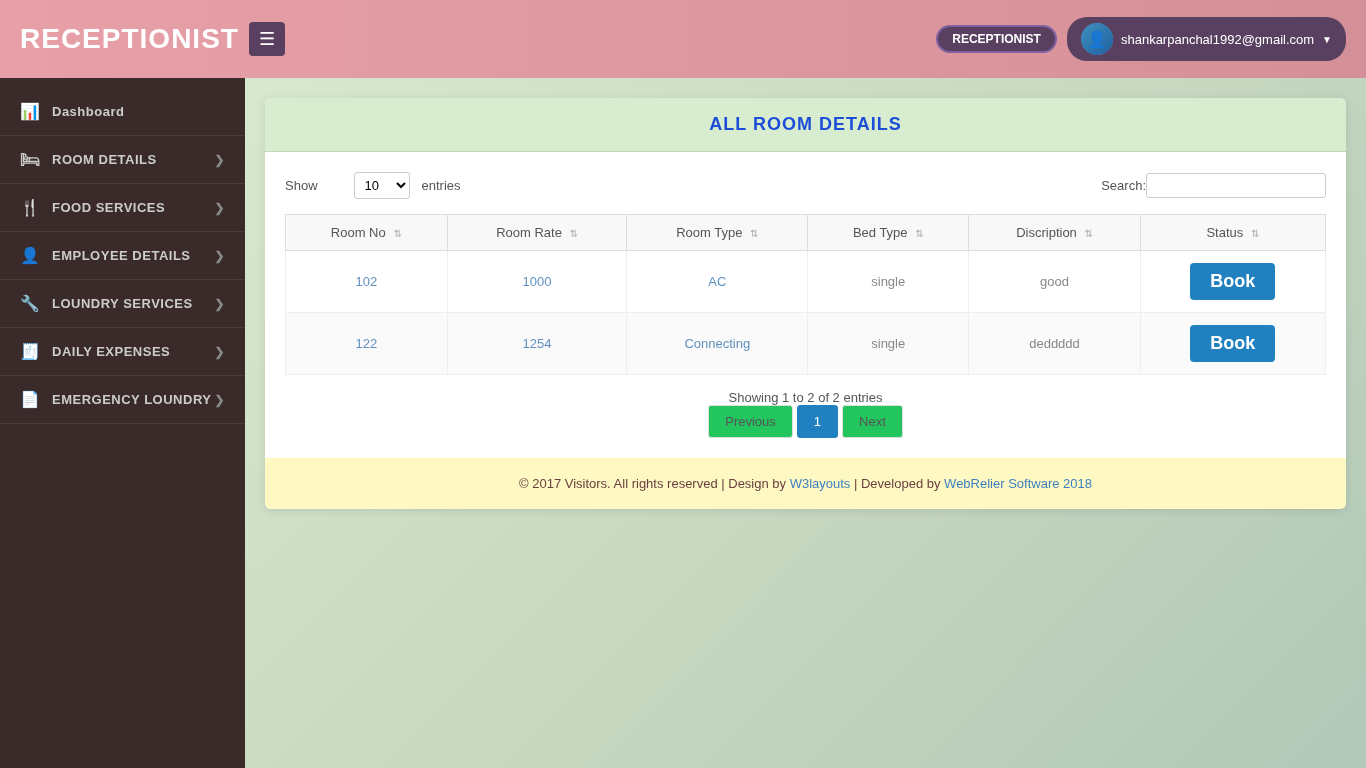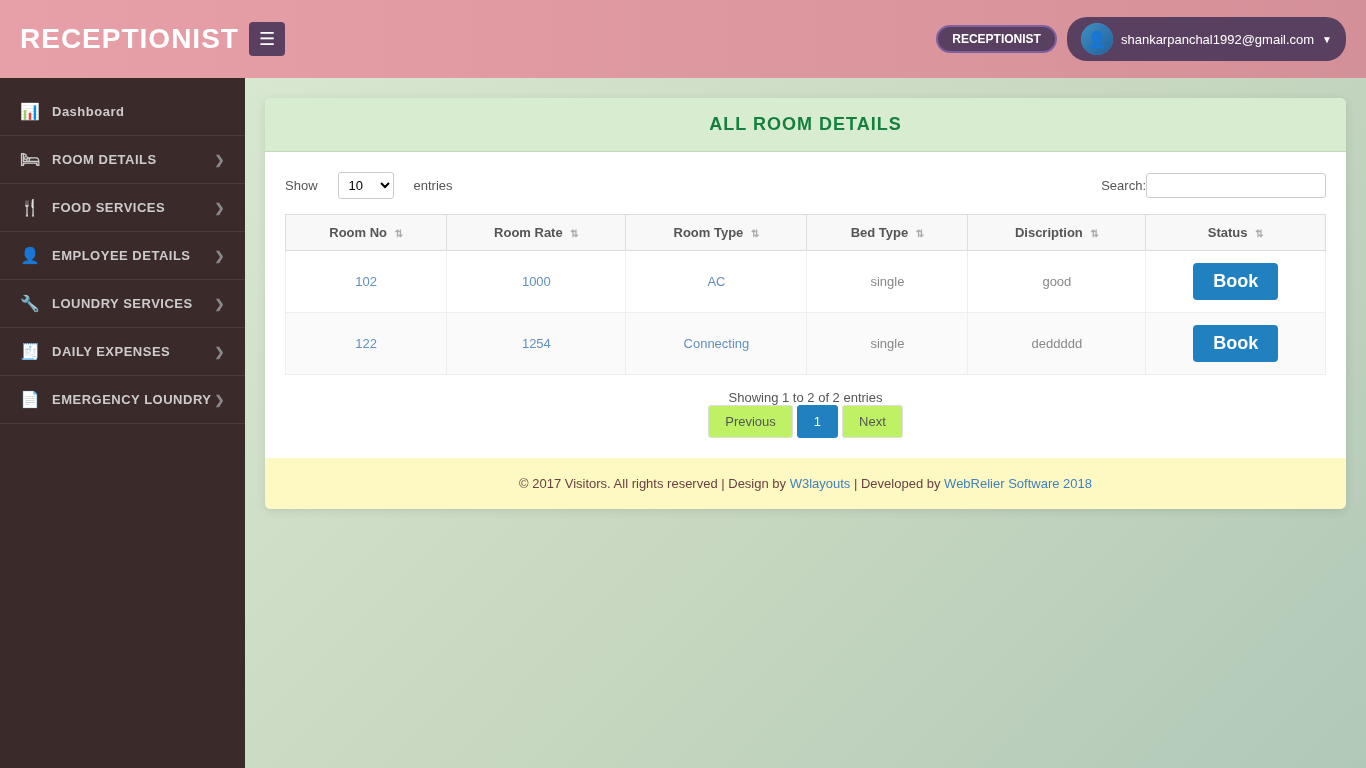--- a/index.html
+++ b/index.html
@@ -146,49 +146,50 @@
 
     .card-header {
       background: #d8ecd0;
       padding: 16px;
       text-align: center;
       border-bottom: 1px solid #c0d8b8;
     }
     .card-header-title {
       font-size: 18px;
       font-weight: bold;
-      color: #15803d;
+      color: #1d4ed8;
       letter-spacing: 1px;
     }
 
     .card-body {
       padding: 20px;
       background: #fff;
     }
 
     
     .dt-controls {
       display: flex;
       align-items: center;
       justify-content: space-between;
       margin-bottom: 15px;
     }
     .show-entries {
       display: flex;
       align-items: center;
-      gap: 20px;
+      gap: 12px;
       font-size: 13px;
       color: #555;
     }
     .entries-select {
       padding: 4px 6px;
       border: 1px solid #ccc;
       border-radius: 3px;
       font-size: 13px;
       background: #fff;
+      margin-left: 24px;
     }
     .search-box {
       display: flex;
       align-items: center;
       font-size: 13px;
       color: #555;
     }
     .search-input {
       border: 1px solid #ccc;
       border-radius: 3px;
@@ -202,21 +203,21 @@
       width: 100%;
       border-collapse: collapse;
       border: 1px solid #ddd;
     }
     .data-table th {
       background: #f8f8f8;
       border: 1px solid #ddd;
       padding: 10px 12px;
       font-size: 13px;
       color: #555;
-      font-weight: bold;
+      font-weight: normal;
       text-align: center;
     }
     .sort-icon {
       display: inline-block;
       margin-left: 4px;
       color: #aaa;
       font-size: 10px;
     }
     .data-table td {
       border: 1px solid #eee;
@@ -254,21 +255,21 @@
       font-size: 13px;
       color: #555;
     }
     .pagination {
       display: flex;
       gap: 4px;
       align-items: center;
     }
     .page-btn {
       border: 1px solid #ddd;
-      background: #bef264;
+      background: #22c55e;
       color: #555;
       padding: 8px 16px;
       font-size: 13px;
       cursor: pointer;
       border-radius: 3px;
     }
     .page-btn.active {
       background: #2080c0;
       color: #fff;
       border-color: #2080c0;

